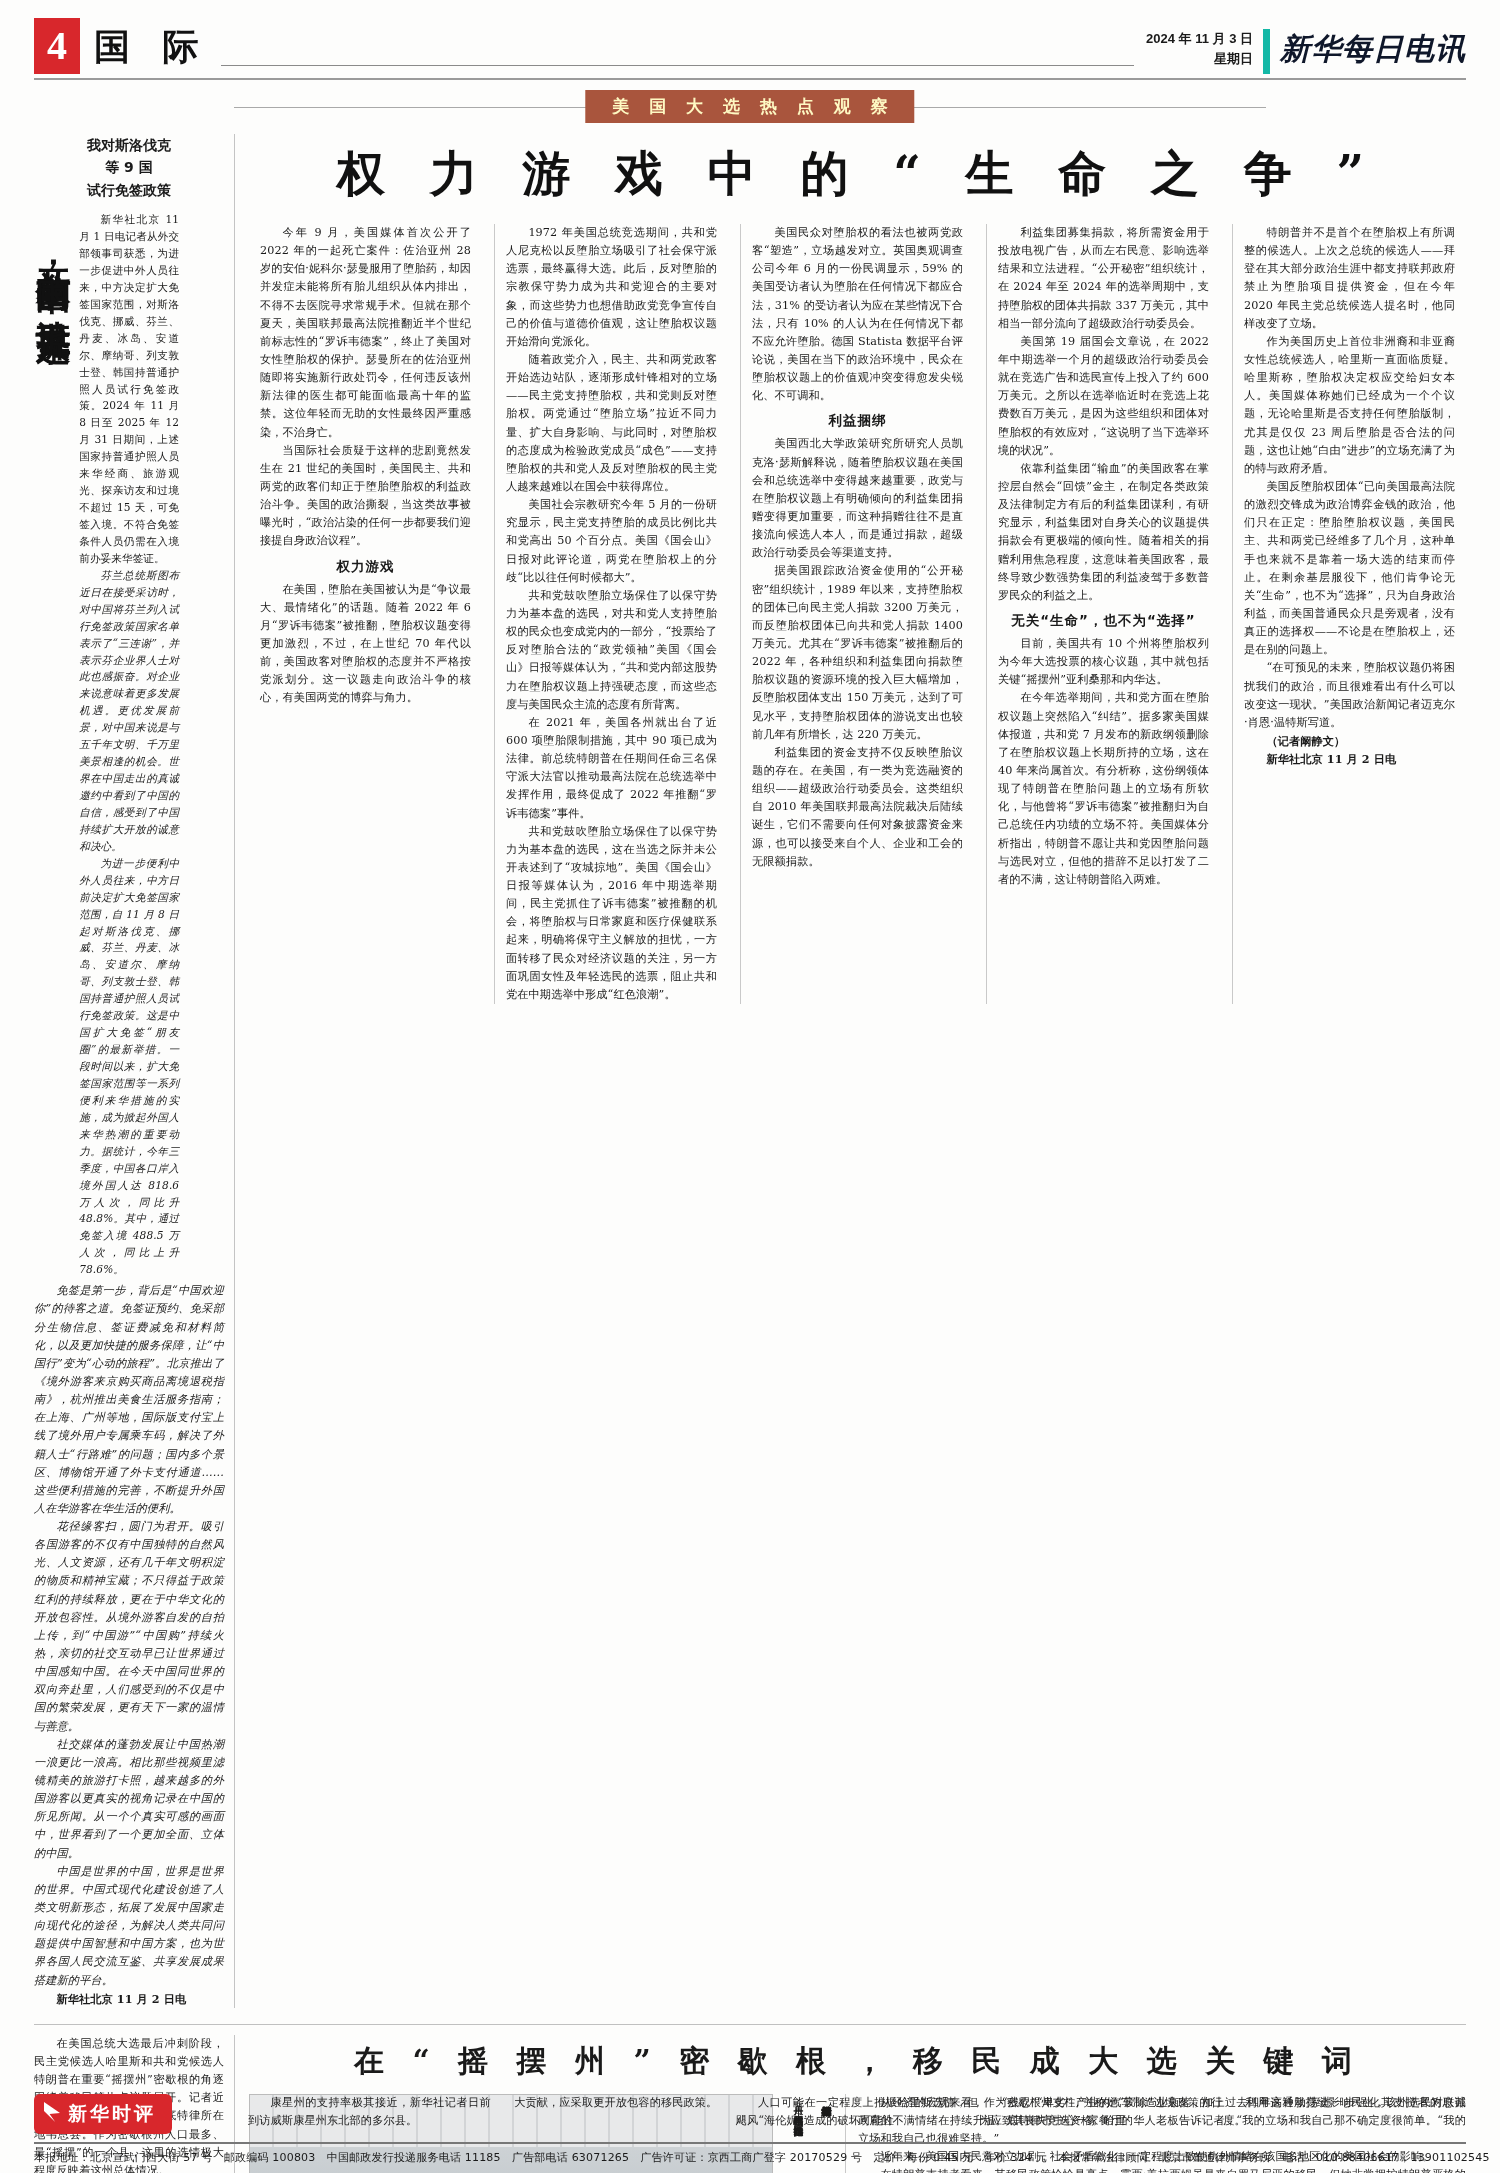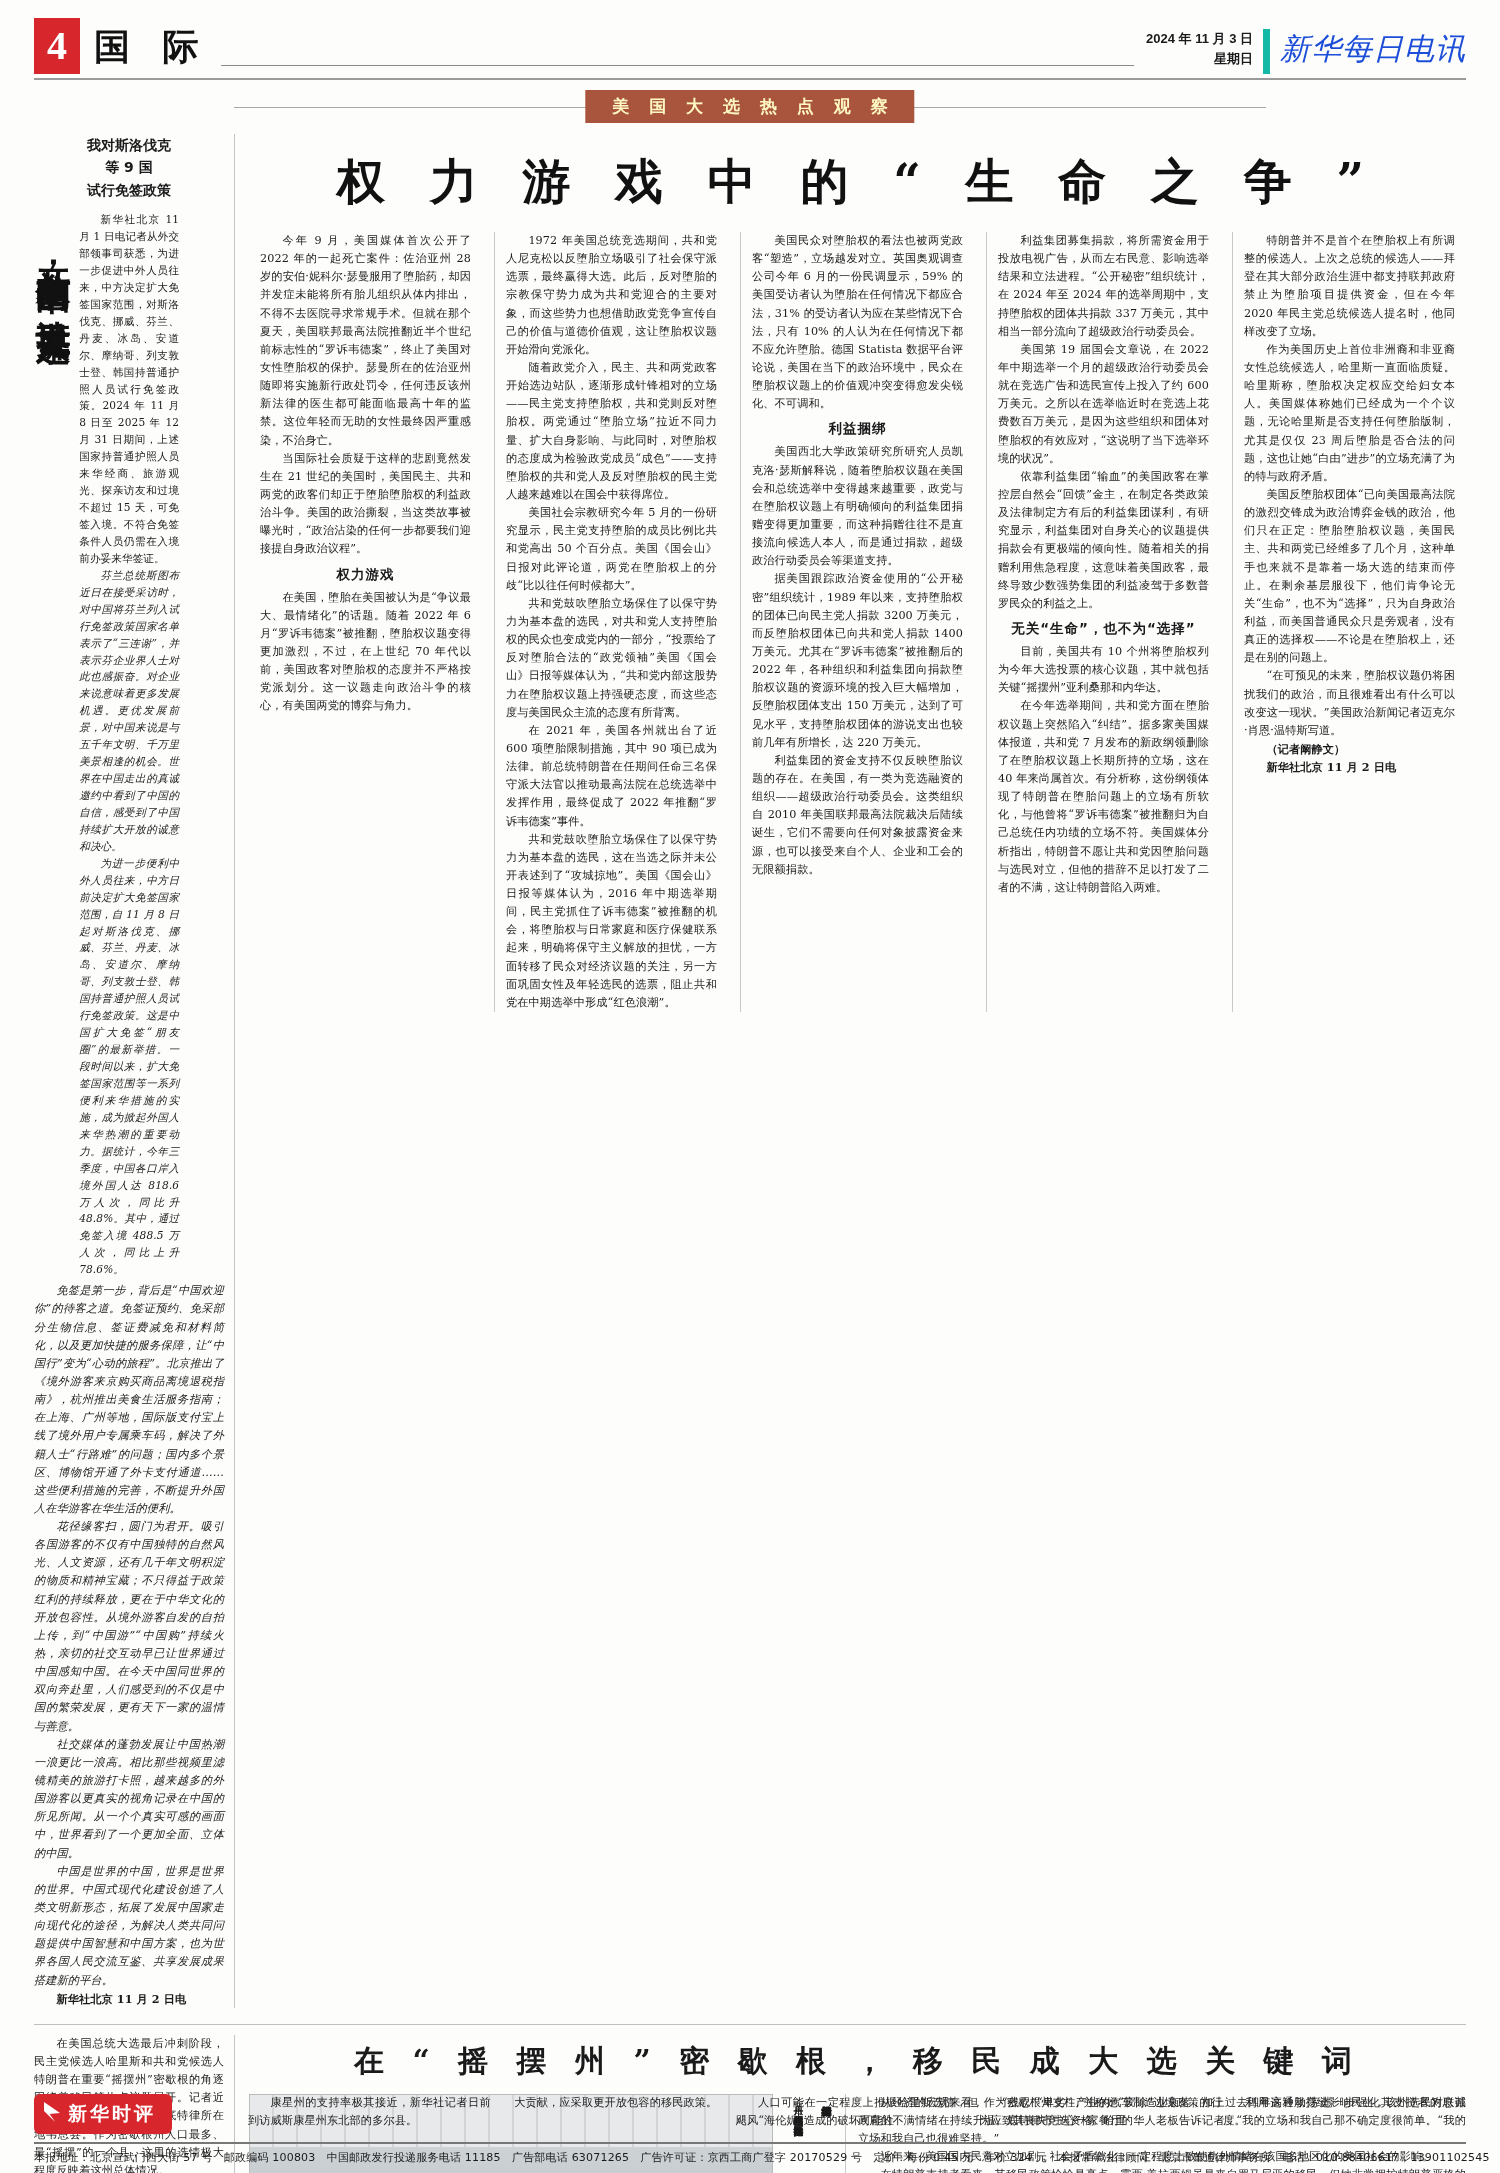--- a/index.html
+++ b/index.html
@@ -22,21 +22,21 @@
     font-family:"Liberation Serif",serif; font-size:40px; font-weight:bold; line-height:1;
   }
   .sect-name {
     font-size:36px; font-weight:bold; letter-spacing:10px;
     margin-left:14px; padding-bottom:2px; color:#111;
     font-family:"DejaVu Serif",serif;
   }
   .masthead-rule { flex:1; border-bottom:1.5px solid #8a8a8a; margin:0 12px 8px 12px; }
   .date-block { text-align:right; font-size:13px; line-height:1.5; padding-bottom:6px; border-right:7px solid #14b8a6; padding-right:10px; margin-right:10px; font-family:"Liberation Sans",sans-serif; font-weight:bold;}
   .paper-logo {
-    font-size:30px; font-weight:normal; color:#1d4ed8; letter-spacing:1px;
+    font-size:30px; font-weight:bold; color:#0f172a; letter-spacing:1px;
     padding-bottom:4px; font-family:"DejaVu Serif",serif; font-style:italic;
     white-space:nowrap;
   }
   .masthead-bottom { position:absolute; left:0; right:0; bottom:-6px; border-bottom:2px solid #9a9a9a; }
 
   
   .banner-row { position:relative; height:34px; margin-top:16px; }
   .banner-line { position:absolute; top:17px; left:200px; right:200px; border-top:1px solid #a9a9a9; }
   .banner-chip {
     position:absolute; left:50%; transform:translateX(-50%); top:0;
@@ -63,21 +63,21 @@
     height:540px; margin-right:6px; padding-top:30px;
   }
   .lead-kicker { text-align:center; font-weight:bold; font-size:14px; line-height:1.6; font-family:"DejaVu Sans",sans-serif; }
   .leftnarrow { width:92px; flex:0 0 92px; }
   .leftnarrow p { font-size:10.6px; line-height:1.6; }
   .kaiti { font-family:"DejaVu Serif",serif; font-style:italic; }
 
   
   .mainhead {
     text-align:center; font-size:48px; font-weight:bold; letter-spacing:14px;
-    font-family:"DejaVu Serif",serif; margin:16px 0 18px; color:#111;
+    font-family:"DejaVu Serif",serif; margin:8px 0 18px; color:#111;
     white-space:nowrap;
   }
 
   
   .colgrid { display:flex; gap:12px; }
   .colgrid > .cc { padding:0 11px; }
   .colgrid > .cc + .cc { border-left:1px solid #c9c9c9; }
 
   
   .midhead {

